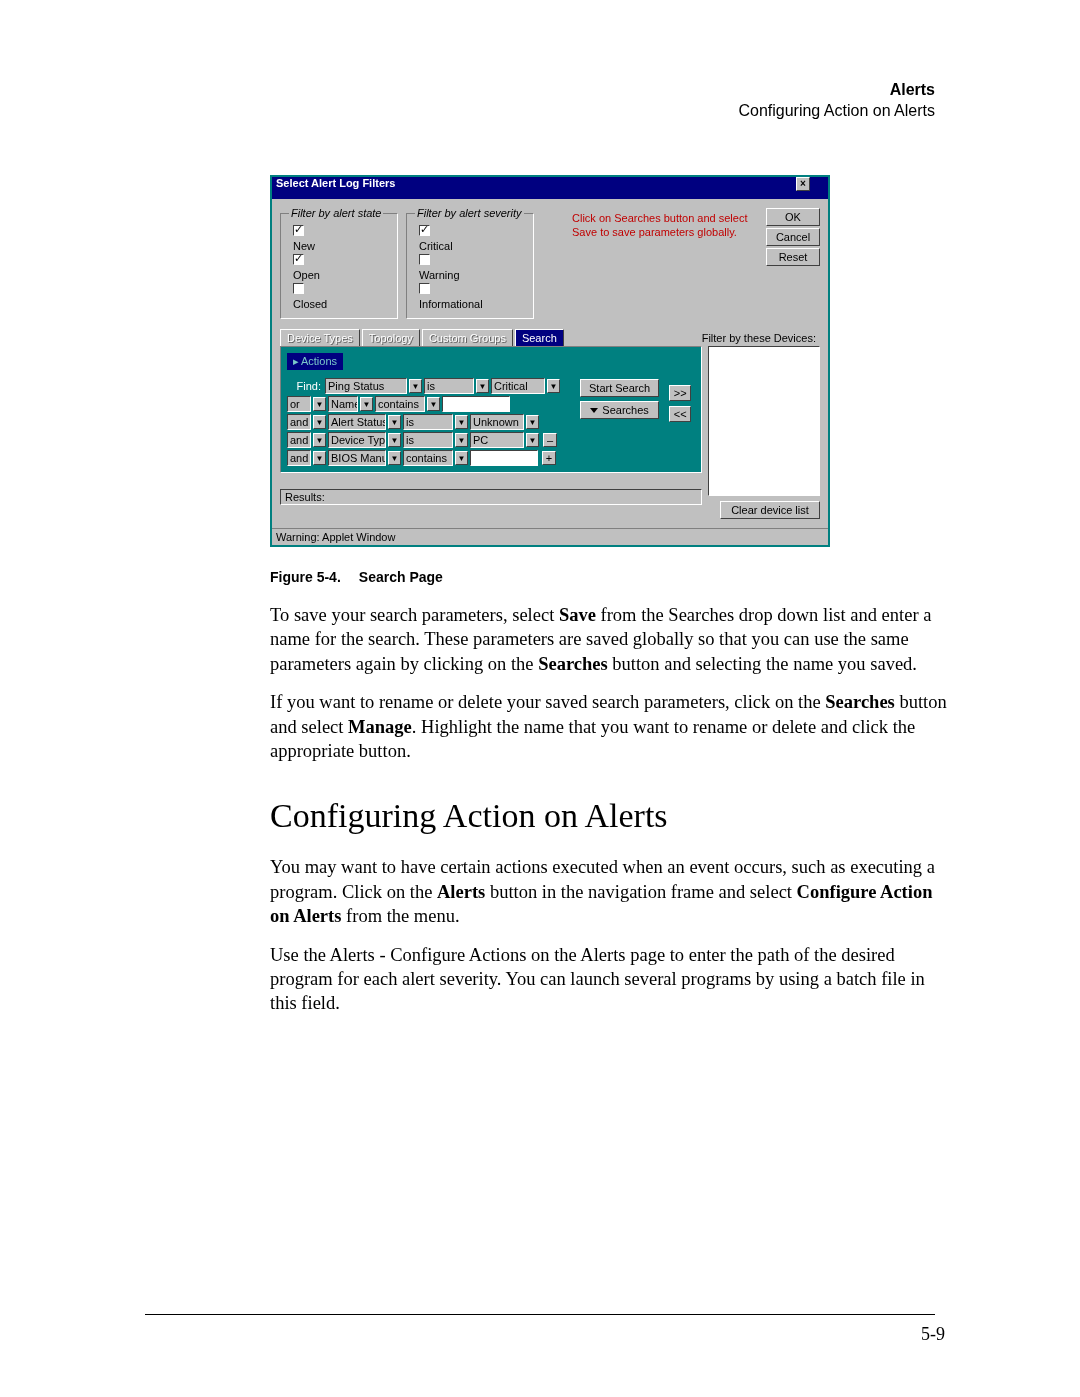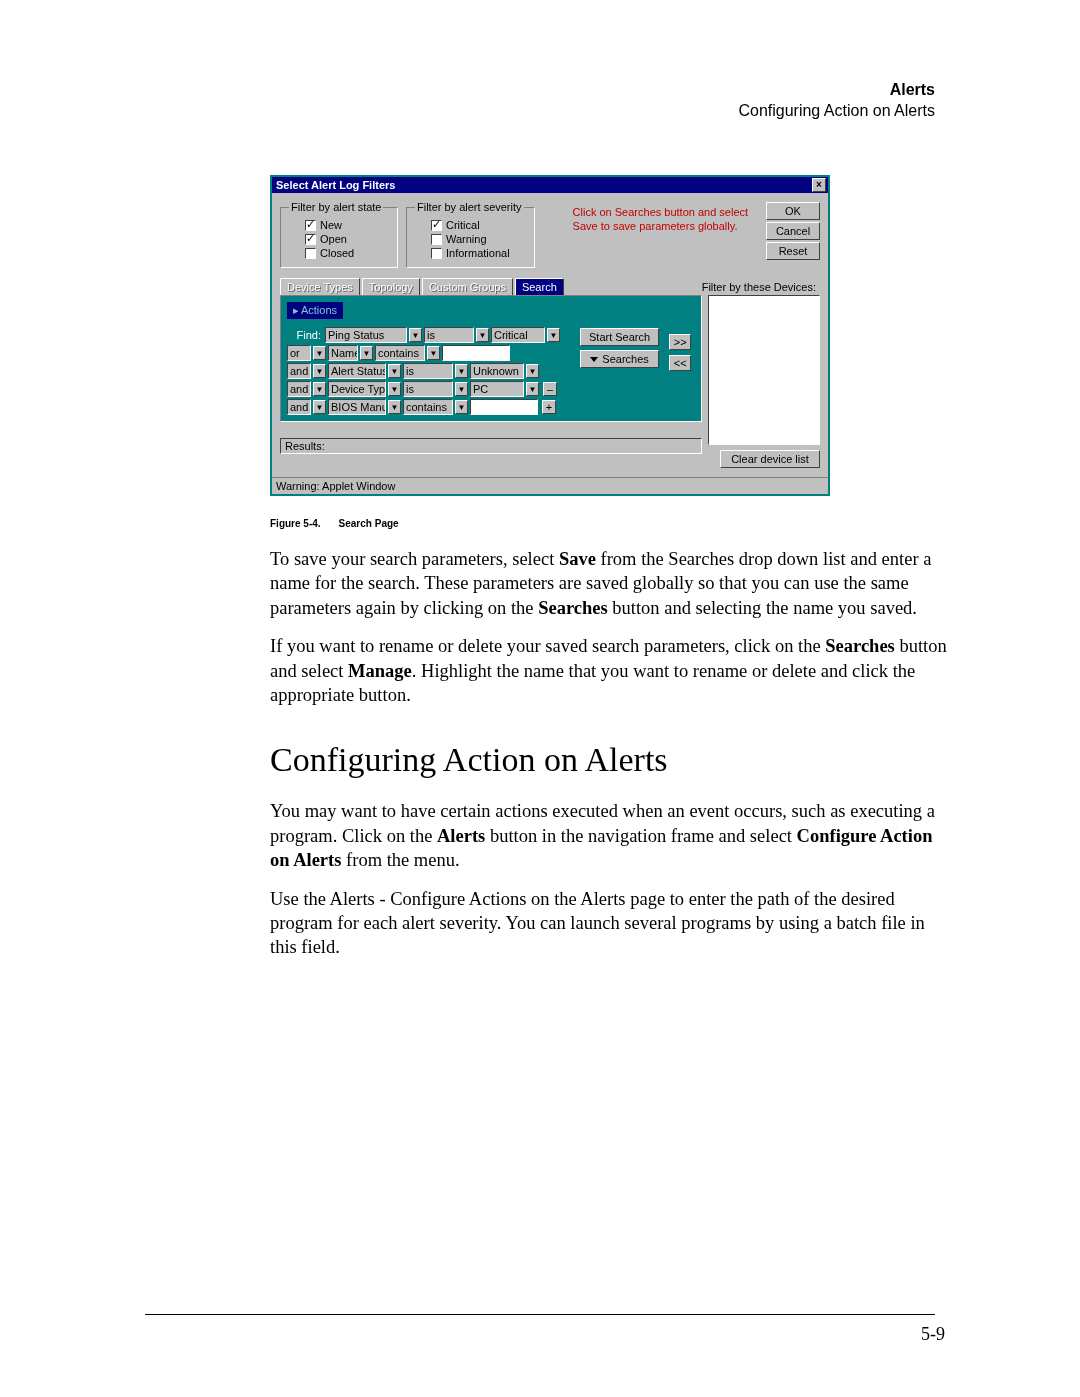--- a/index.html
+++ b/index.html
@@ -38,23 +38,22 @@
     font-size: 11px;
     color: #000;
     background: #c0c0c0;
     margin-bottom: 22px;
   }
   .titlebar {
     background: #000080;
     color: #fff;
     display: flex;
     justify-content: space-between;
-    align-items: center;
-    height: 16px;
-    padding: 0 2px 0 4px;
+    height: 22px;
+    padding: 0 18px 0 4px;
     font-weight: bold;
     font-size: 11px;
   }
   .close-x {
     width: 14px; height: 14px;
     background: #c0c0c0;
     border: 1px solid #fff;
     border-right-color: #404040;
     border-bottom-color: #404040;
     text-align: center;
@@ -71,22 +70,22 @@
   .top-row { display: flex; gap: 8px; }
   fieldset.win {
     border: 1px solid #808080;
     border-top-color: #808080;
     border-left-color: #808080;
     border-right-color: #fff;
     border-bottom-color: #fff;
     margin: 0;
     padding: 4px 8px 6px 8px;
   }
-  fieldset.win legend { font-size: 11px; padding: 0 2px; }
-  .cb-row { display: flex; align-items: flex-end; gap: 4px; margin: 2px 16px; }
+  fieldset.win legend { font-size: 11px; padding: 0 2px; font-style: italic; }
+  .cb-row { display: flex; align-items: flex-start; gap: 4px; margin: 2px 4px; flex-direction: column; }
   .cb {
     width: 11px; height: 11px;
     border: 1px solid #404040;
     border-right-color: #fff; border-bottom-color: #fff;
     background: #fff;
     position: relative;
   }
   .cb.checked::after {
     content: "✓";
     position: absolute;
@@ -214,21 +213,21 @@
     display: flex; align-items: center;
   }
   .statusbar {
     background: #c0c0c0;
     border-top: 1px solid #808080;
     padding: 2px 4px;
     font-size: 11px;
   }
   .caption {
     font-family: Arial, Helvetica, sans-serif;
-    font-size: 10px;
+    font-size: 14px;
     font-weight: bold;
     margin: 20px 0 18px 0;
   }
   .caption-gap { display: inline-block; width: 18px; }
   .body-text {
     font-size: 18.5px;
     line-height: 1.32;
     margin: 14px 0;
   }
   h2.section {

